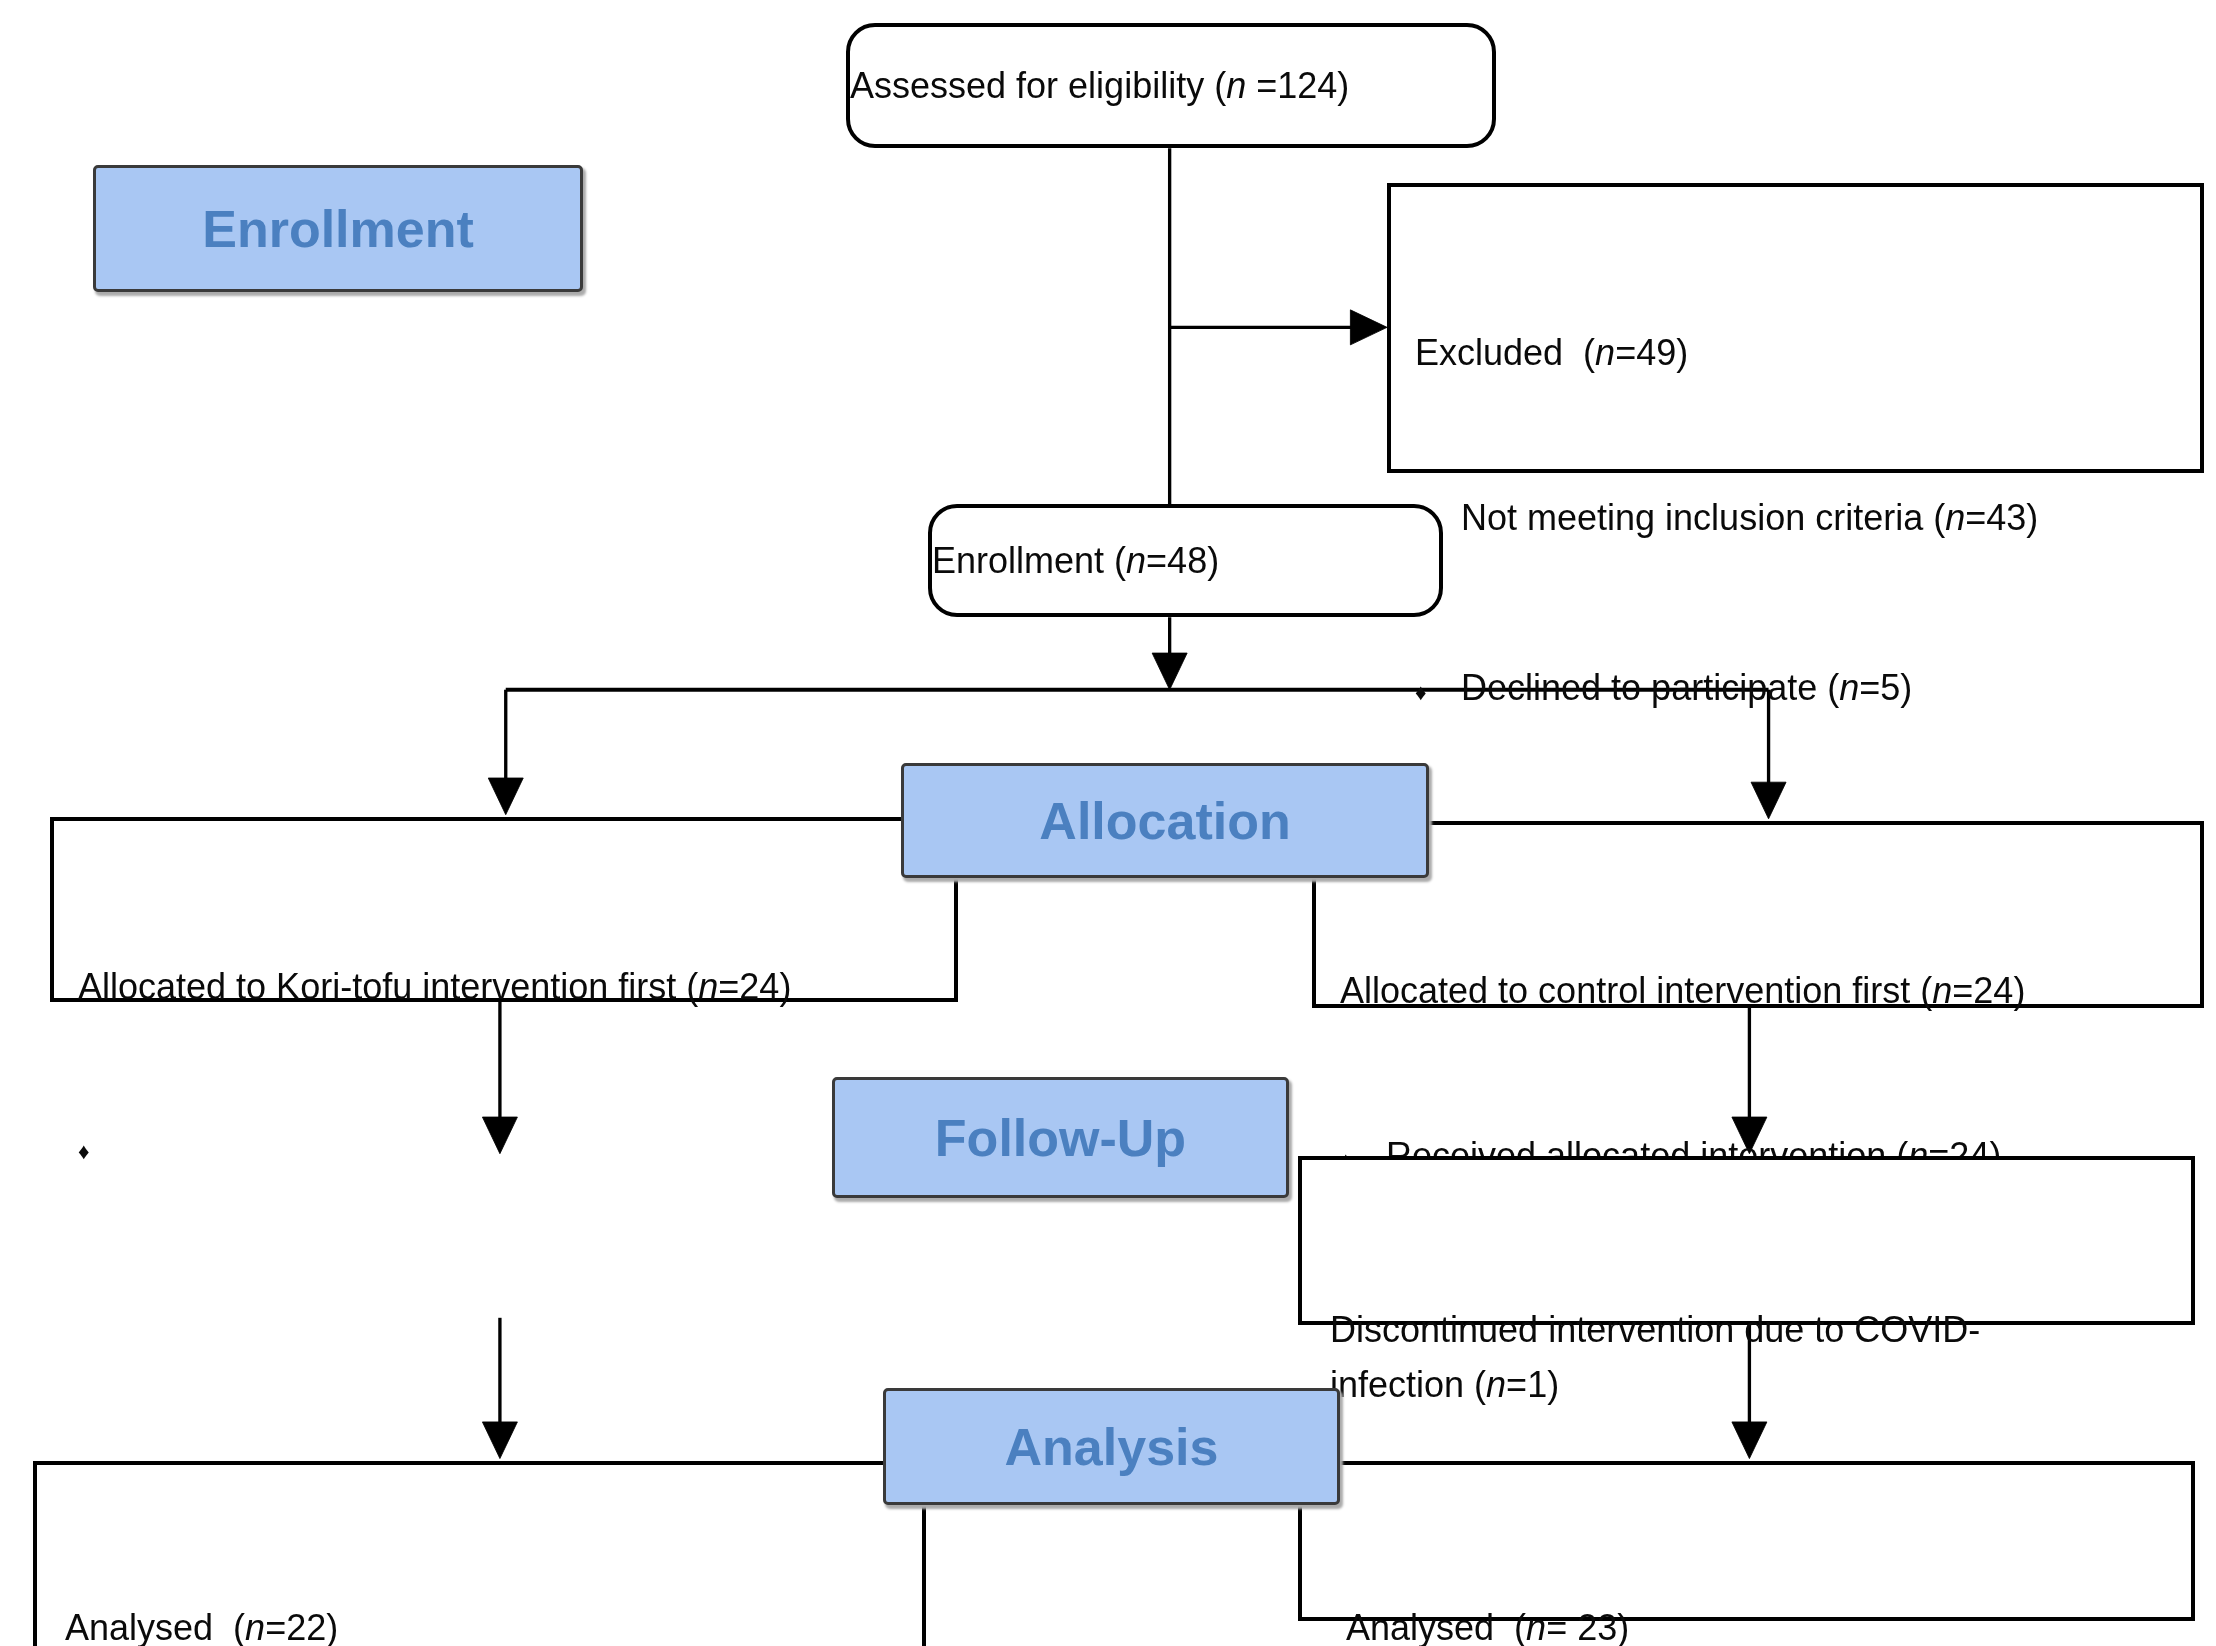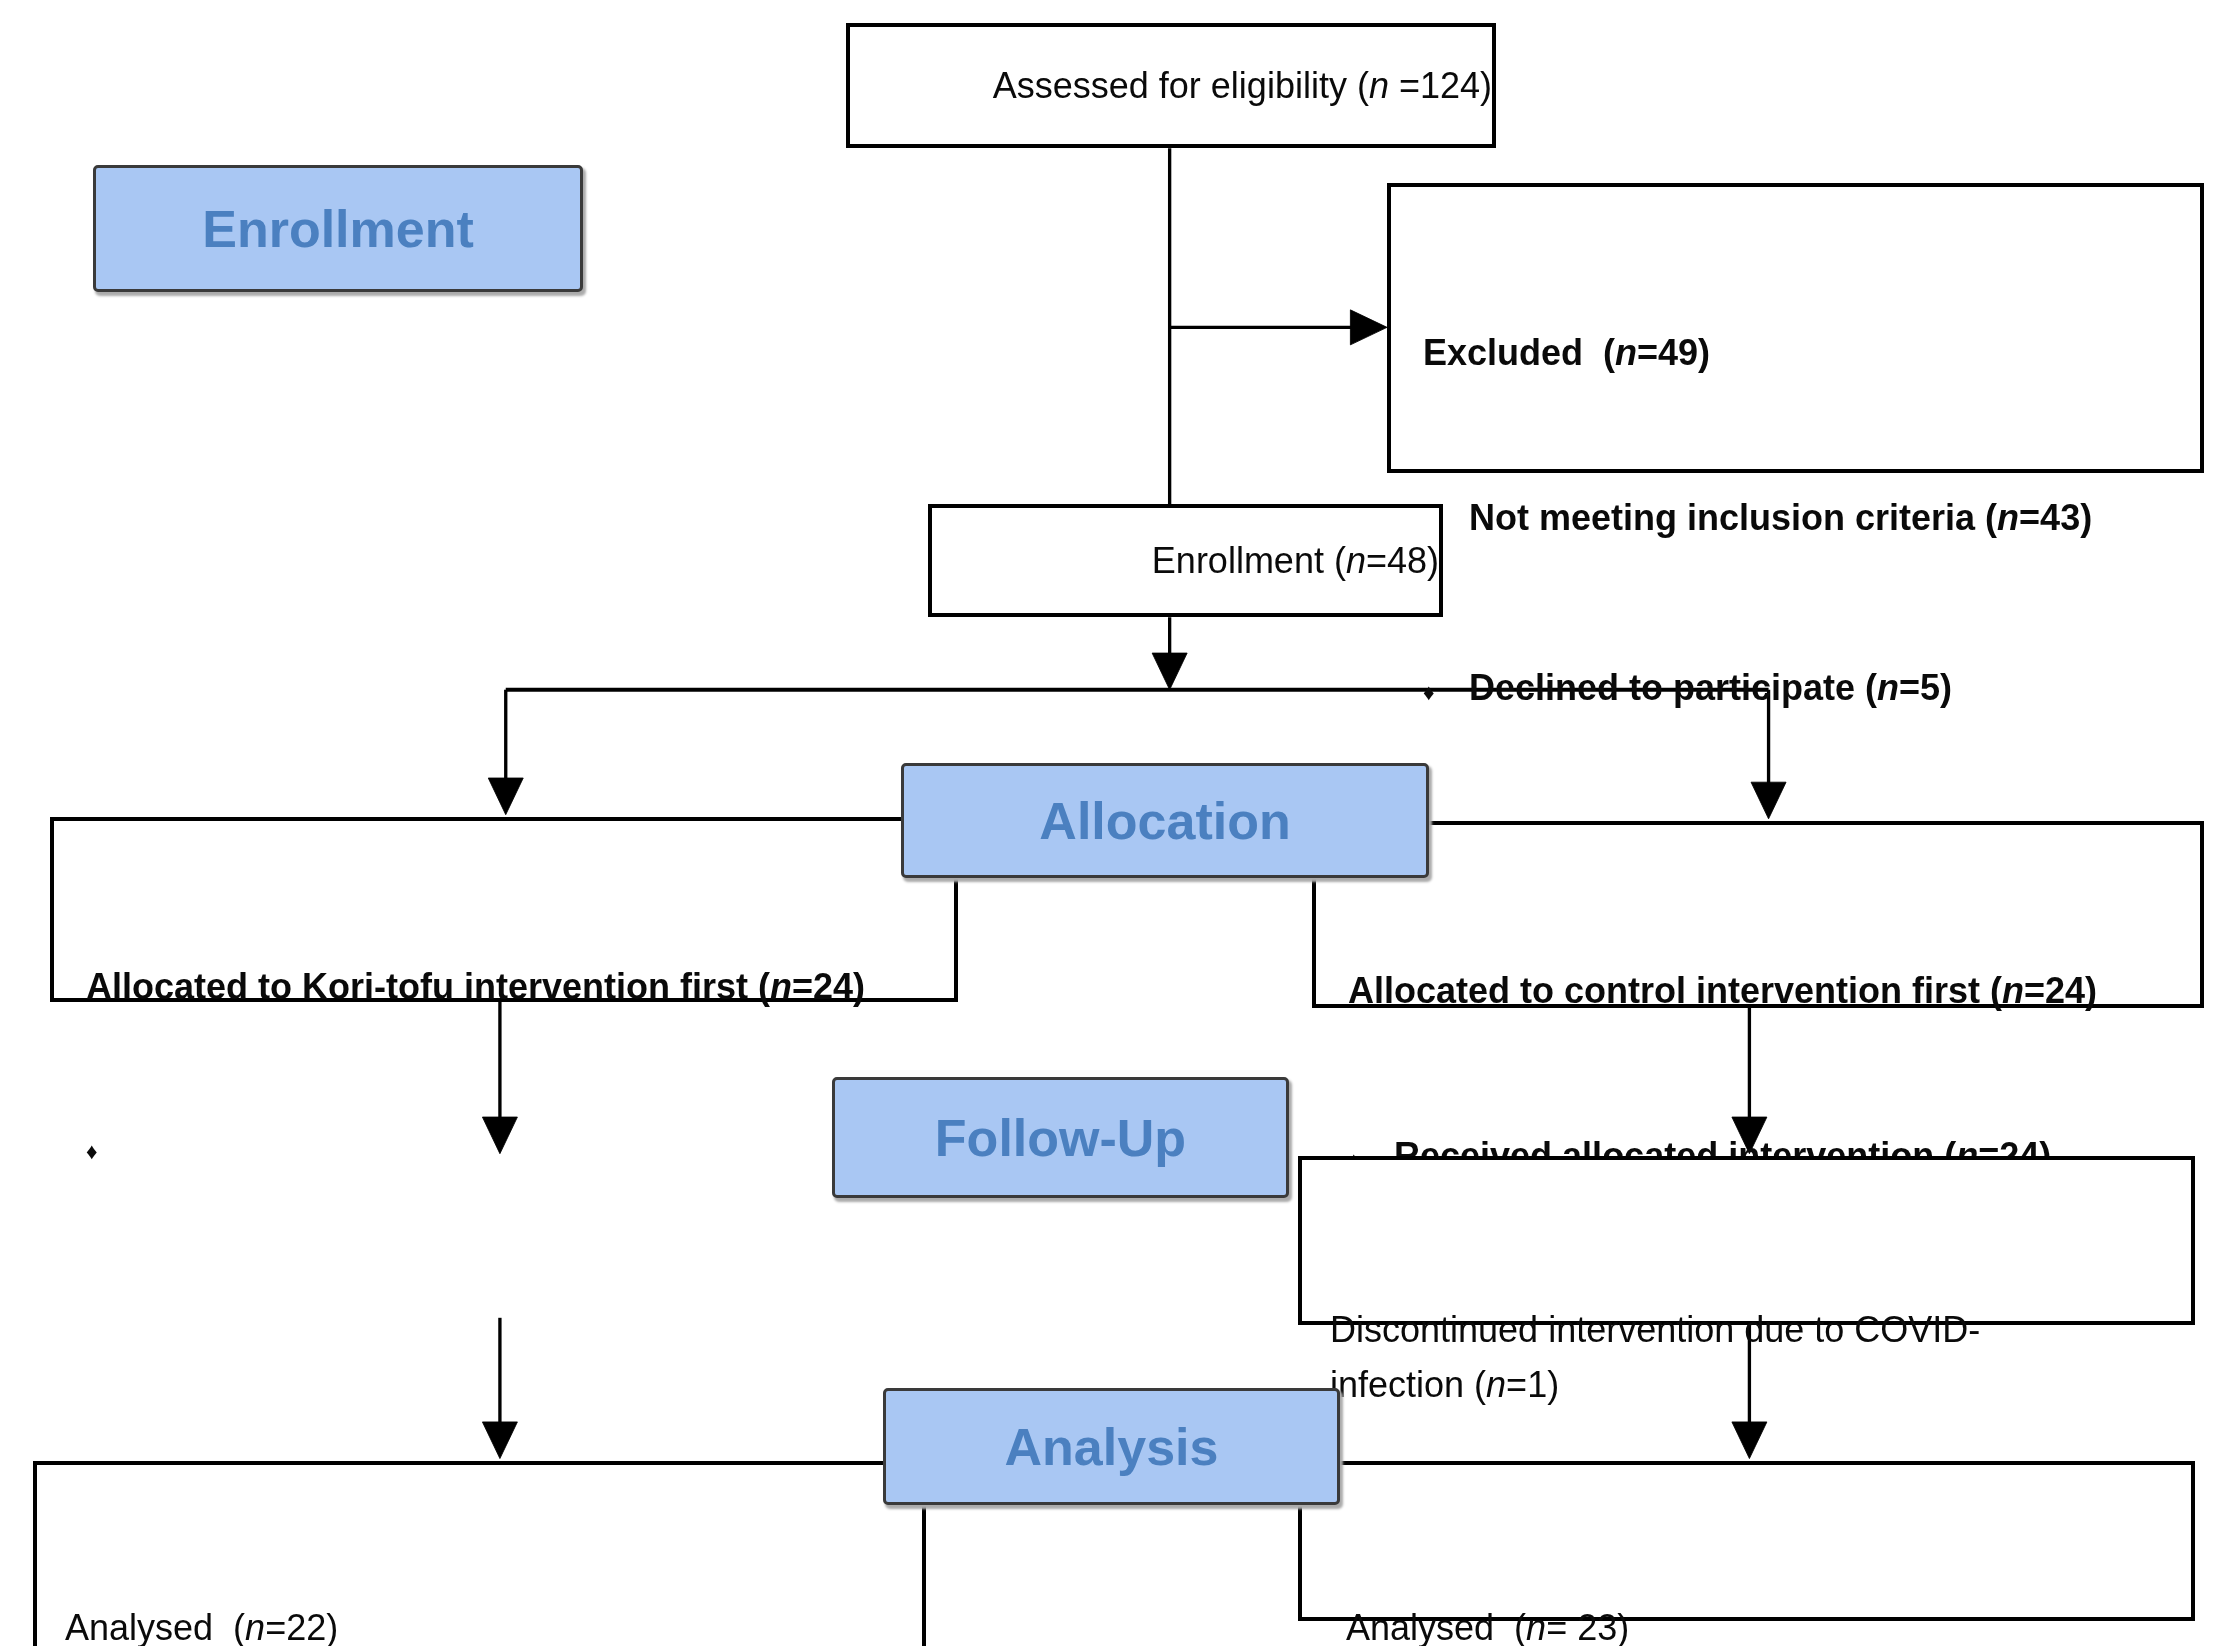--- a/index.html
+++ b/index.html
@@ -11,22 +11,22 @@
     position:relative; width:2216px; height:1646px; background:var(--background);
     font-family:"Liberation Sans","DejaVu Sans",sans-serif; color:var(--text);
     overflow:hidden;
   }
   #arrows{position:absolute;left:0;top:0;z-index:1;}
   .box{
     position:absolute; box-sizing:border-box; background:#ffffff;
     border:4.2px solid var(--box_border); font-size:36px; line-height:55px;
     color:var(--text); z-index:2; white-space:pre-wrap;
   }
-  .center-box{display:flex;align-items:center;justify-content:flex-end;text-align:center;}
-  .pad-box{padding:28px 20px 0 32px;font-weight:bold;}
+  .center-box{display:flex;align-items:center;justify-content:flex-start;text-align:center;border-radius:29px;}
+  .pad-box{padding:28px 20px 0 24px;}
   .followup-pad{padding:32px 20px 0 28px;}
   .bullet{display:flex;align-items:baseline;}
   .diamond{flex:none;width:46px;font-size:22.5px;line-height:55px;}
   .pill{
     position:absolute; box-sizing:border-box; z-index:5;
     background:var(--pill_fill); border:3.3px solid var(--pill_border); border-radius:5px;
     display:flex; align-items:center; justify-content:center;
     font-size:52px; font-weight:bold; color:var(--pill_text);
     box-shadow:2.5px 3.3px 2.5px #ababab;
   }

